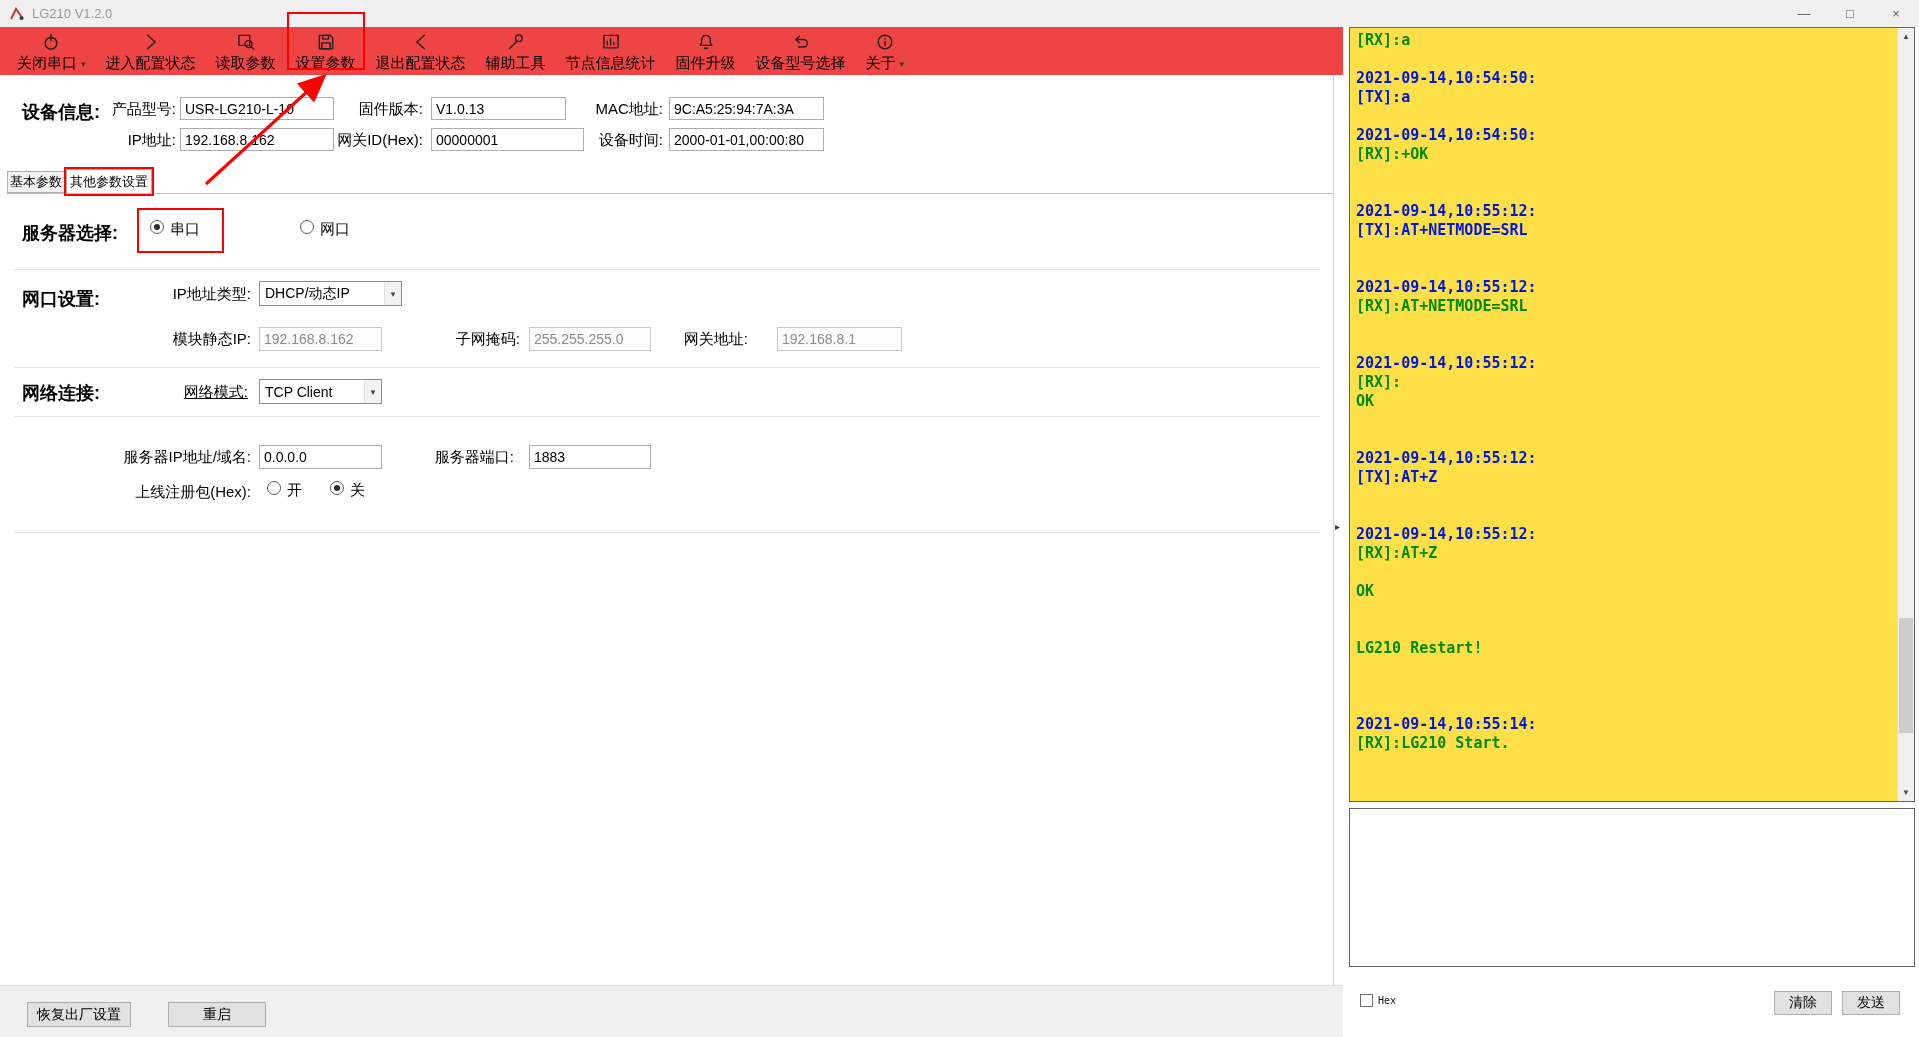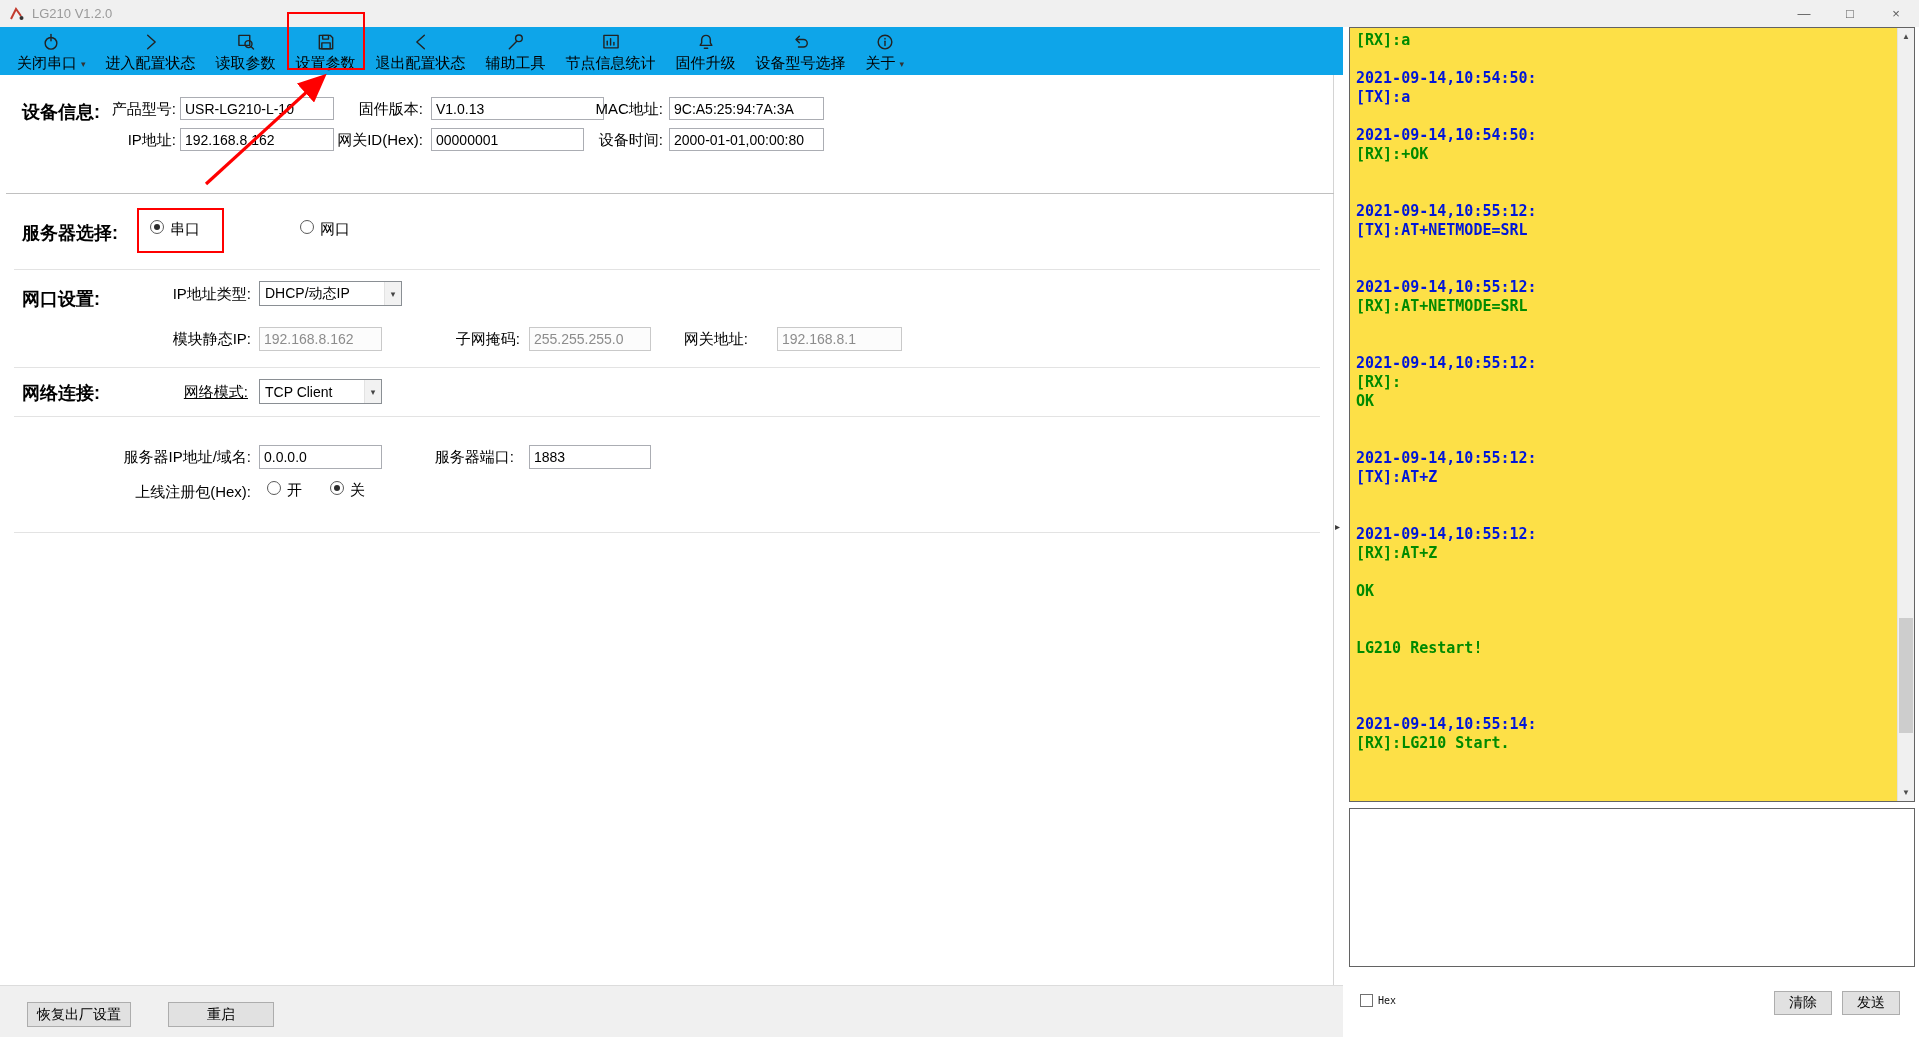--- a/index.html
+++ b/index.html
@@ -7,21 +7,21 @@
   body { font-family:"Liberation Sans","DejaVu Sans",sans-serif; background:#f0f0f0; position:relative; font-size:15px; color:#000; }
 
   
   .titlebar { position:absolute; left:0; top:0; width:1919px; height:27px; background:#f0f0f0; display:flex; align-items:center; }
   .app-icon { margin-left:9px; width:16px; height:16px; display:inline-flex; }
   .title-text { margin-left:7px; font-size:13px; color:#9a9a9a; }
   .win-controls { margin-left:auto; display:flex; height:100%; }
   .win-btn { width:46px; height:100%; display:flex; align-items:center; justify-content:center; color:#5a5a5a; font-size:13px; cursor:default; }
 
   
-  .toolbar { position:absolute; left:0; top:27px; width:1919px; height:48px; background:#0ea5e9; display:flex; align-items:flex-start; padding:2px 0 0 8px; }
+  .toolbar { position:absolute; left:0; top:27px; width:1919px; height:48px; background:#ef4444; display:flex; align-items:flex-start; padding:2px 0 0 8px; }
   .tb-btn { position:relative; display:flex; flex-direction:column; align-items:center; padding:2px 9px; margin-right:2px; cursor:default; }
   .tb-icon { height:22px; display:flex; align-items:center; }
   .tb-icon svg { width:20px; height:20px; stroke:#222; fill:none; stroke-width:1.7; stroke-linecap:round; stroke-linejoin:round; }
   .tb-label { font-size:15px; margin-top:1px; display:flex; align-items:center; white-space:nowrap; }
   .tb-caret { font-size:9px; margin-left:4px; color:#333; }
 
   
   .ann { position:absolute; border:2px solid var(--red,#ff0000); pointer-events:none; z-index:50; }
   .arrow-overlay { position:absolute; left:0; top:0; width:1919px; height:1037px; pointer-events:none; z-index:60; }
   .arrow-overlay line { stroke:var(--red,#ff0000); }
@@ -224,34 +224,41 @@
 <div class="content-bg"></div>
 
 <div class="left-panel">
 
   <span class="sec-label" style="left:16px; top:25px;">设备信息:</span>
 
   <span class="fld-label" style="left:60px; top:22px; width:110px; line-height:23px;">产品型号:</span>
   <input class="txt" style="left: 174px; top: 22px; width: 154px;" value="USR-LG210-L-10">
 
   <span class="fld-label" style="left:307px; top:22px; width:110px; line-height:23px;">固件版本:</span>
-  <input class="txt" style="left: 425px; top: 22px; width: 173px;" value="V1.0.13">
+  <input class="txt" style="left: 425px; top: 22px; width: 135px;" value="V1.0.13">
 
   <span class="fld-label" style="left:547px; top:22px; width:110px; line-height:23px;">MAC地址:</span>
   <input class="txt" style="left: 663px; top: 22px; width: 155px;" value="9C:A5:25:94:7A:3A">
 
   <span class="fld-label" style="left:60px; top:53px; width:110px; line-height:23px;">IP地址:</span>
   <input class="txt" style="left: 174px; top: 53px; width: 154px;" value="192.168.8.162">
 
   <span class="fld-label" style="left:307px; top:53px; width:110px; line-height:23px;">网关ID(Hex):</span>
   <input class="txt" style="left: 425px; top: 53px; width: 153px;" value="00000001">
 
   <span class="fld-label" style="left:547px; top:53px; width:110px; line-height:23px;">设备时间:</span>
   <input class="txt" style="left: 663px; top: 53px; width: 155px;" value="2000-01-01,00:00:80">
 
+  <div class="tabstrip">
+    <div class="tab" style="left:1px; width:58px;">基本参数</div>
+    <div class="tab sel" style="left:60px; width:86px;">
+      <span class="ann" style="inset:-3px;"></span>
+      <span>其他参数设置</span>
+    </div>
+  </div>
   <div class="tabpage-top"></div>
 
   <span class="sec-label" style="left:16px; top:146px;">服务器选择:</span>
   <label class="radio checked" style="left:144px; top:145px;">
     <span class="ann" style="inset:-12px -24px -14px -13px;"></span>
     <span class="rc"></span>
     <span>串口</span>
   </label>
   <label class="radio" style="left:294px; top:145px;">
     <span class="rc"></span>
@@ -329,21 +336,21 @@
 <div class="hex-wrap">
   <span class="cb"></span>
   <span class="cb-label">Hex</span>
 </div>
 
 <button class="btn" style="left:1774px; top:991px; width:58px; height:24px;">清除</button>
 <button class="btn" style="left:1842px; top:991px; width:58px; height:24px;">发送</button>
 
 <div class="footer-strip">
   <button class="btn" style="left:27px; top:16px; width:104px; height:25px;">恢复出厂设置</button>
-  <button class="btn" style="left:168px; top:16px; width:106px; height:25px;">重启</button>
+  <button class="btn" style="left:168px; top:16px; width:98px; height:25px;">重启</button>
 </div>
 
 <svg class="arrow-overlay">
   <defs>
     <marker id="ah" markerWidth="9" markerHeight="8" refX="7" refY="4" orient="auto">
       <polygon points="0 0, 9 4, 0 8"></polygon>
     </marker>
   </defs>
   <line x1="206" y1="184" x2="322" y2="78" stroke-width="3.2" marker-end="url(#ah)"></line>
 </svg>

